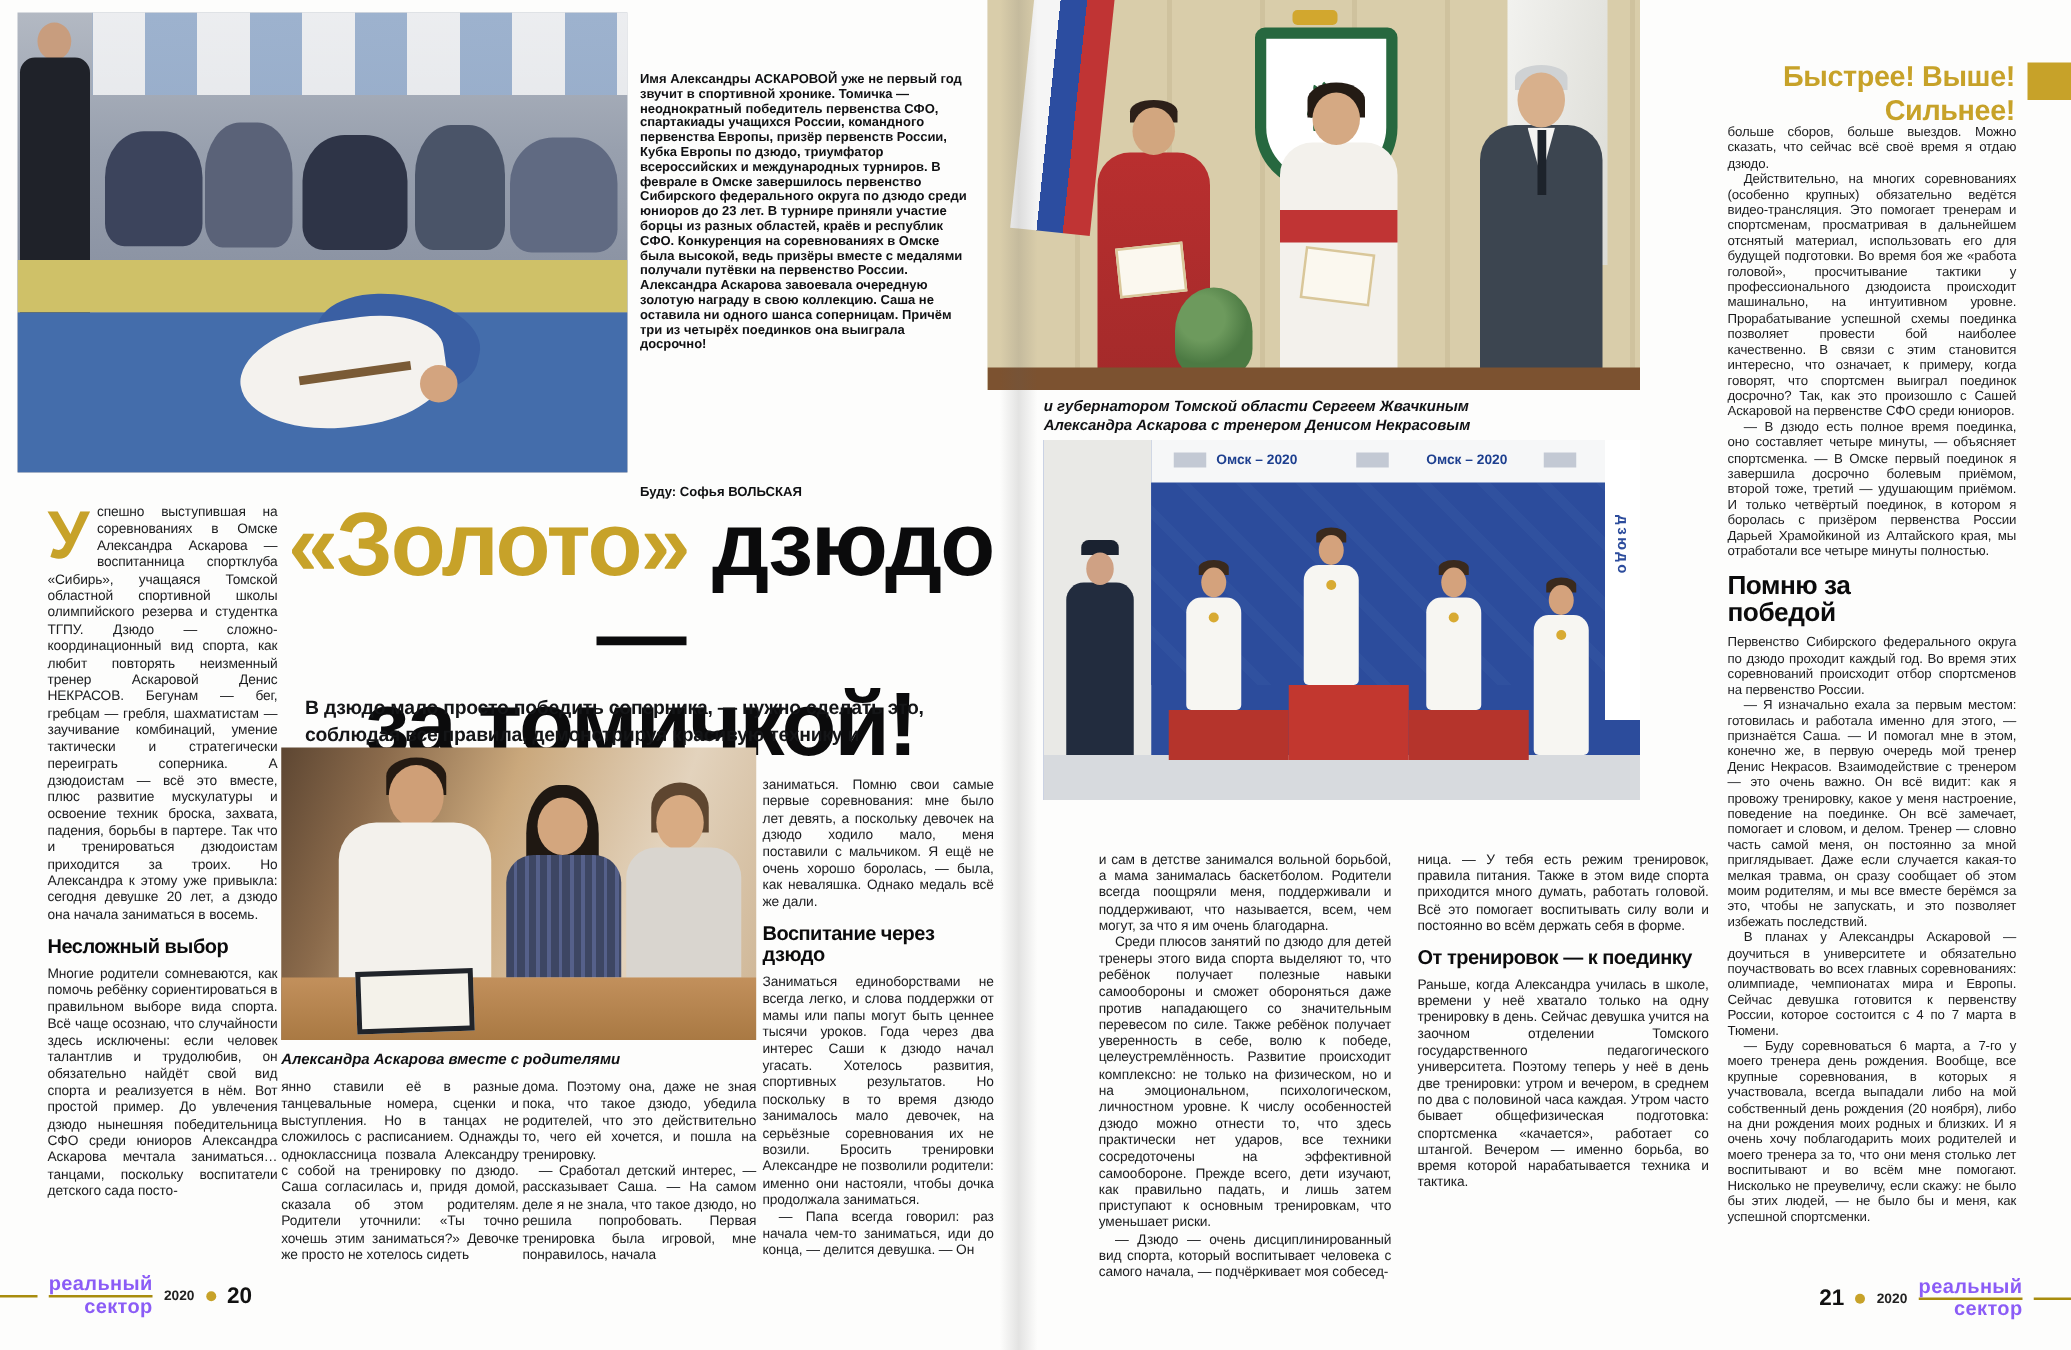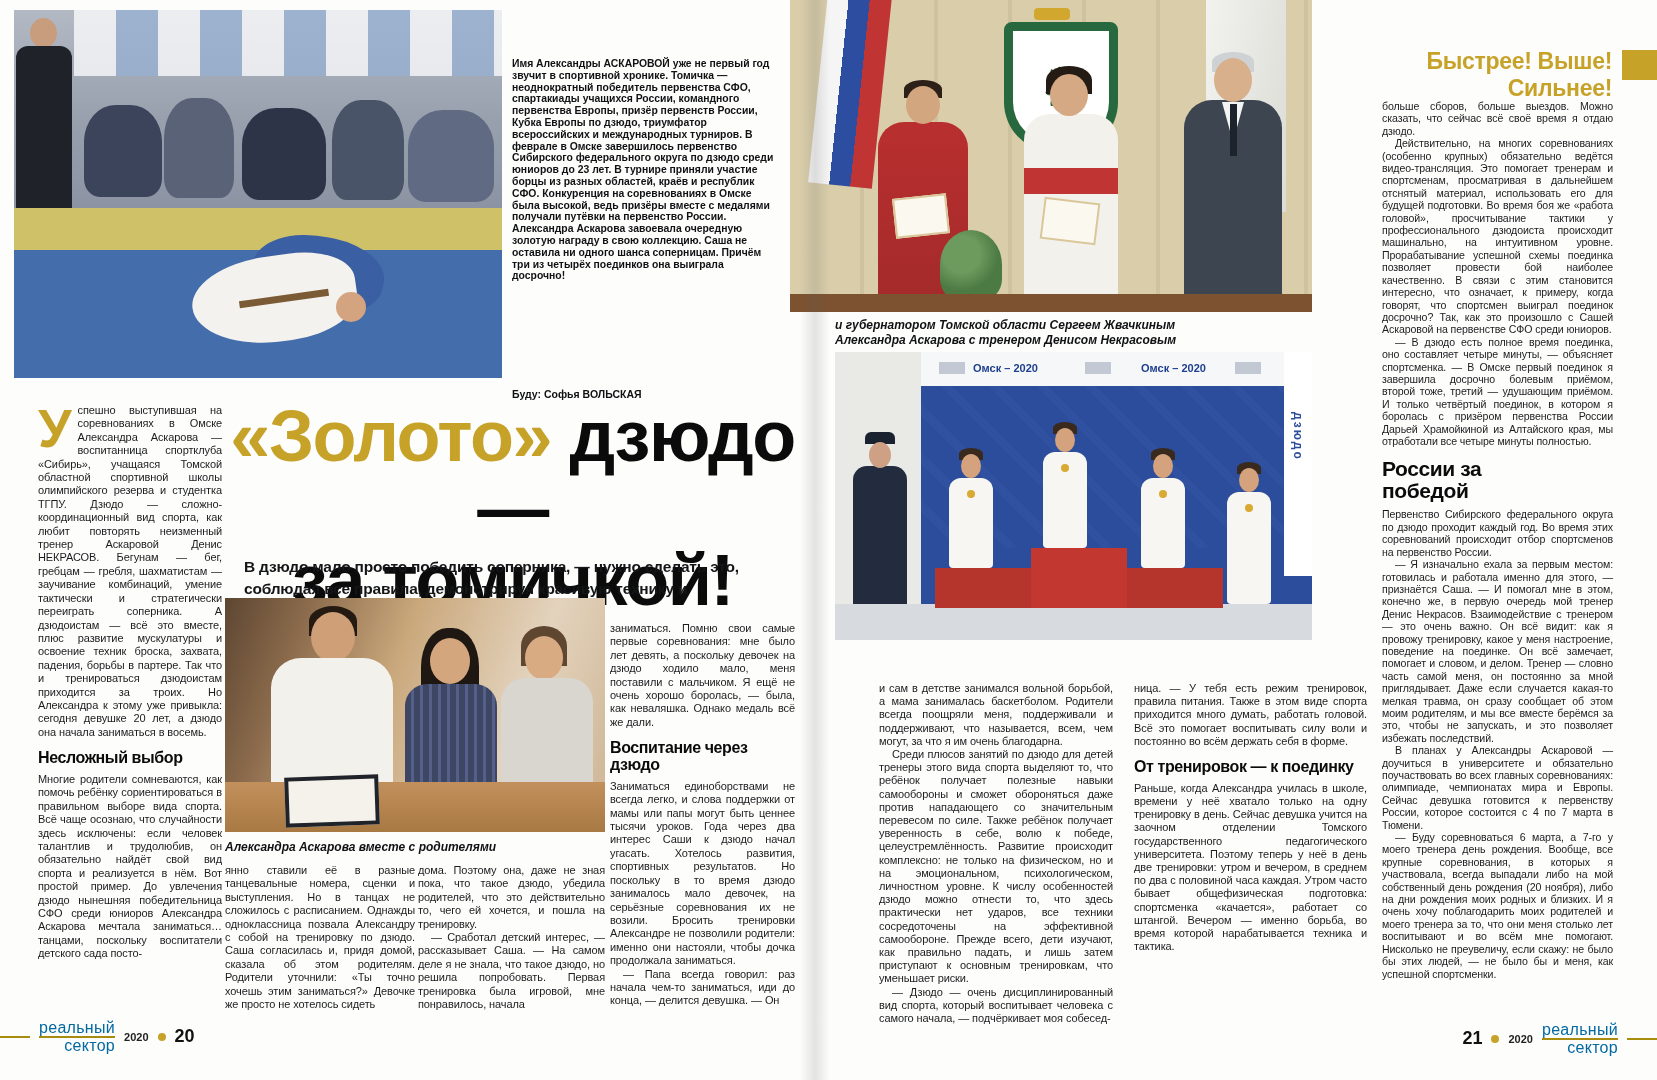--- a/index.html
+++ b/index.html
@@ -19,21 +19,21 @@
   .subtitle{font-weight:bold;font-size:15.5px;line-height:1.45;letter-spacing:-0.2px;color:#141517;}
   .caption{font-style:italic;font-weight:bold;font-size:12px;color:#101113;line-height:1.25;}
   .slogan{font-weight:bold;font-size:23px;letter-spacing:-0.3px;color:#c7a229;text-align:right;}
   .gold-block{background:#c7a229;}
   .colR{font-size:10.6px;line-height:12.4px;}
   .colR .h2{font-size:21px;}
   .h-narrow{max-width:150px;}
   
   .footer{display:flex;align-items:center;gap:9px;}
   .lead-line,.trail-line{height:2px;background:#a88c0e;width:30px;}
-  .logo{color:#0369a1;font-weight:400;font-size:16px;line-height:0.95;letter-spacing:0.3px;}
+  .logo{color:#8b5cf6;font-weight:700;font-size:16px;line-height:0.95;letter-spacing:0.3px;}
   .logo .w1{display:block;border-bottom:2px solid #a88c0e;padding-bottom:1px;}
   .logo .w2{display:block;text-align:right;}
   .f-year{font-weight:bold;font-size:11px;color:#222;}
   .f-dot{width:8px;height:8px;border-radius:50%;background:#c7a229;display:inline-block;}
   .f-page{font-weight:800;font-size:18px;color:#111;}
   
   .gutter{top:0;bottom:0;background:linear-gradient(90deg,rgba(0,0,0,0) 0%,rgba(90,90,90,0.16) 50%,rgba(0,0,0,0) 100%);pointer-events:none;z-index:40;}
   
   .photo{overflow:hidden;}
   .photo > div, .photo > span{position:absolute;}
@@ -274,21 +274,21 @@
       <h2 class="h2">От тренировок — к поединку</h2>
       <p>Раньше, когда Александра училась в школе, времени у неё хватало только на одну тренировку в день. Сейчас девушка учится на заочном отделении Томского государственного педагогического университета. Поэтому теперь у неё в день две тренировки: утром и вечером, в среднем по два с половиной часа каждая. Утром часто бывает общефизическая подготовка: спортсменка «качается», работает со штангой. Вечером — именно борьба, во время которой нарабатывается техника и тактика.</p>
     </div>
 
     <div class="slogan abs" style="left:1320px;top:48px;width:292px;">Быстрее! Выше! Сильнее!</div>
     <div class="gold-block abs" style="left:1622px;top:50px;width:35px;height:30px;"></div>
     <div class="bodycol colR abs" style="left:1382px;top:100px;width:231px;">
       <p>больше сборов, больше выездов. Можно сказать, что сейчас всё своё время я отдаю дзюдо.</p>
       <p class="pi">Действительно, на многих соревнованиях (особенно крупных) обязательно ведётся видео-трансляция. Это помогает тренерам и спортсменам, просматривая в дальнейшем отснятый материал, использовать его для будущей подготовки. Во время боя же «работа головой», просчитывание тактики у профессионального дзюдоиста происходит машинально, на интуитивном уровне. Прорабатывание успешной схемы поединка позволяет провести бой наиболее качественно. В связи с этим становится интересно, что означает, к примеру, когда говорят, что спортсмен выиграл поединок досрочно? Так, как это произошло с Сашей Аскаровой на первенстве СФО среди юниоров.</p>
       <p class="pi">— В дзюдо есть полное время поединка, оно составляет четыре минуты, — объясняет спортсменка. — В Омске первый поединок я завершила досрочно болевым приёмом, второй тоже, третий — удушающим приёмом. И только четвёртый поединок, в котором я боролась с призёром первенства России Дарьей Храмойкиной из Алтайского края, мы отработали все четыре минуты полностью.</p>
-      <h2 class="h2 h-narrow">России за победой</h2>
+      <h2 class="h2 h-narrow">Помню за победой</h2>
       <p>Первенство Сибирского федерального округа по дзюдо проходит каждый год. Во время этих соревнований происходит отбор спортсменов на первенство России.</p>
       <p class="pi">— Я изначально ехала за первым местом: готовилась и работала именно для этого, — признаётся Саша. — И помогал мне в этом, конечно же, в первую очередь мой тренер Денис Некрасов. Взаимодействие с тренером — это очень важно. Он всё видит: как я провожу тренировку, какое у меня настроение, поведение на поединке. Он всё замечает, помогает и словом, и делом. Тренер — словно часть самой меня, он постоянно за мной приглядывает. Даже если случается какая-то мелкая травма, он сразу сообщает об этом моим родителям, и мы все вместе берёмся за это, чтобы не запускать, и это позволяет избежать последствий.</p>
       <p class="pi">В планах у Александры Аскаровой — доучиться в университете и обязательно поучаствовать во всех главных соревнованиях: олимпиаде, чемпионатах мира и Европы. Сейчас девушка готовится к первенству России, которое состоится с 4 по 7 марта в Тюмени.</p>
       <p class="pi">— Буду соревноваться 6 марта, а 7-го у моего тренера день рождения. Вообще, все крупные соревнования, в которых я участвовала, всегда выпадали либо на мой собственный день рождения (20 ноября), либо на дни рождения моих родных и близких. И я очень хочу поблагодарить моих родителей и моего тренера за то, что они меня столько лет воспитывают и во всём мне помогают. Нисколько не преувеличу, если скажу: не было бы этих людей, — не было бы и меня, как успешной спортсменки.</p>
     </div>
 
     <div class="footer abs" style="right:0;top:1022px;">
       <span class="f-page">21</span>
       <span class="f-dot"></span>
       <span class="f-year">2020</span>

